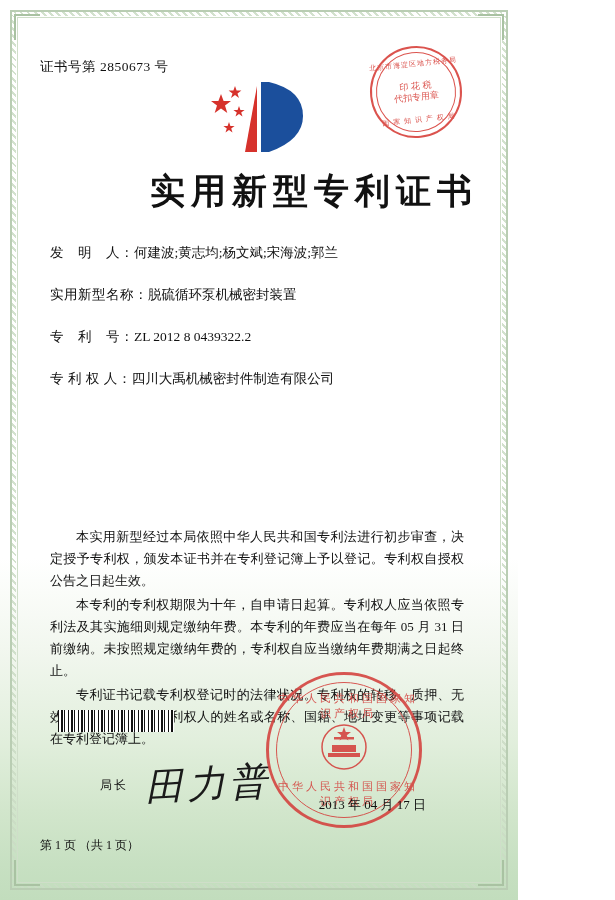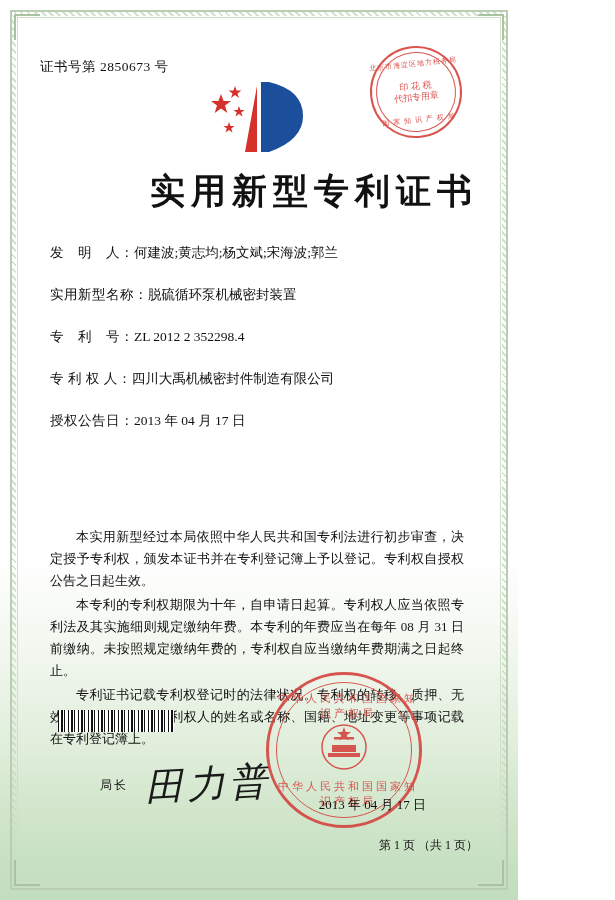--- a/index.html
+++ b/index.html
@@ -241,21 +241,21 @@
     right: 52px;
     bottom: 58px;
     font-size: 13px;
     color: #111;
   }
 
   .page-no {
     position: absolute;
     left: 0; right: 0;
     bottom: 18px;
-    text-align: right;
+    text-align: left;
     font-size: 12px;
     color: #111;
   }
 </style>
 </head>
 <body>
 
 <div class="page">
 
   <div class="border-outer"></div>
@@ -295,33 +295,30 @@
     <div class="title">实用新型专利证书</div>
 
     <div class="fields">
       <div class="field">
         <span class="lbl">发　明　人：</span><span class="val">何建波;黄志均;杨文斌;宋海波;郭兰</span>
       </div>
       <div class="field">
         <span class="lbl">实用新型名称：</span><span class="val">脱硫循环泵机械密封装置</span>
       </div>
       <div class="field">
-        <span class="lbl">专　利　号：</span><span class="val">ZL 2012 2 352298.4</span>
+        <span class="lbl">专　利　号：</span><span class="val">ZL 2012 8 0439322.2</span>
       </div>
       <div class="field">
         <span class="lbl">专 利 权 人：</span><span class="val">四川大禹机械密封件制造有限公司</span>
       </div>
-      <div class="field">
-        <span class="lbl">授权公告日：</span><span class="val">2013 年 04 月 17 日</span>
-      </div>
     </div>
 
     <div class="body-text">
       <p>本实用新型经过本局依照中华人民共和国专利法进行初步审查，决定授予专利权，颁发本证书并在专利登记簿上予以登记。专利权自授权公告之日起生效。</p>
-      <p>本专利的专利权期限为十年，自申请日起算。专利权人应当依照专利法及其实施细则规定缴纳年费。本专利的年费应当在每年 08 月 31 日前缴纳。未按照规定缴纳年费的，专利权自应当缴纳年费期满之日起终止。</p>
+      <p>本专利的专利权期限为十年，自申请日起算。专利权人应当依照专利法及其实施细则规定缴纳年费。本专利的年费应当在每年 05 月 31 日前缴纳。未按照规定缴纳年费的，专利权自应当缴纳年费期满之日起终止。</p>
       <p>专利证书记载专利权登记时的法律状况。专利权的转移、质押、无效、终止、恢复和专利权人的姓名或名称、国籍、地址变更等事项记载在专利登记簿上。</p>
     </div>
 
     <div class="barcode"></div>
 
     <div class="director">局长</div>
     <div class="signature">田力普</div>
 
     <div class="seal-big">
       <div class="ring2"></div>

